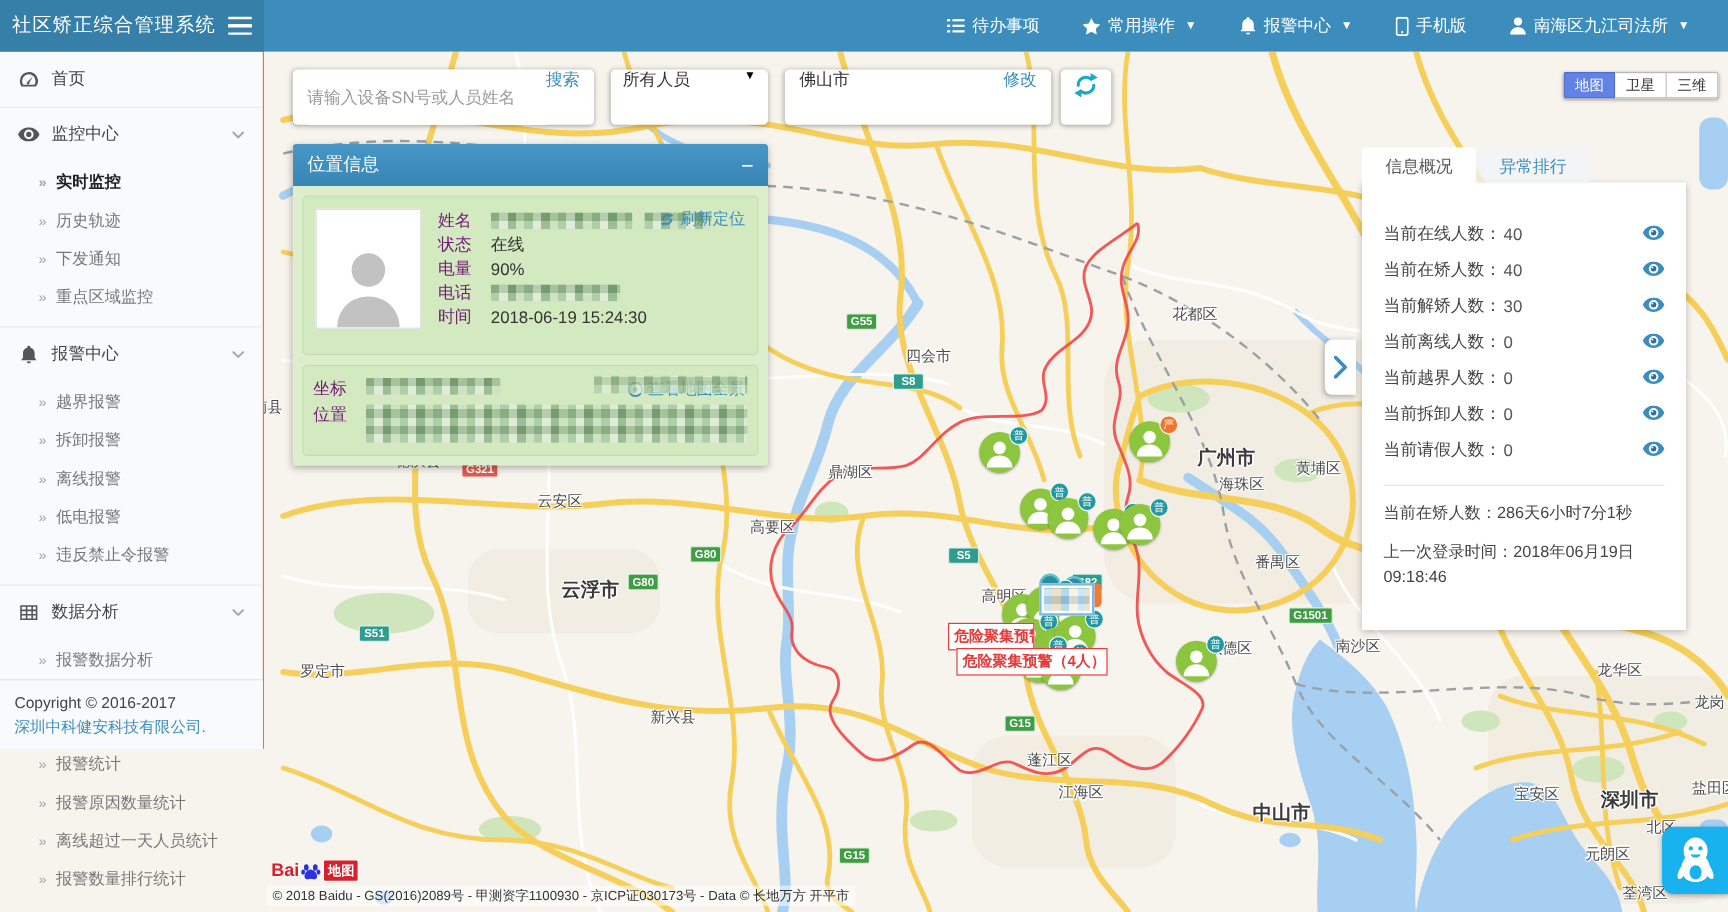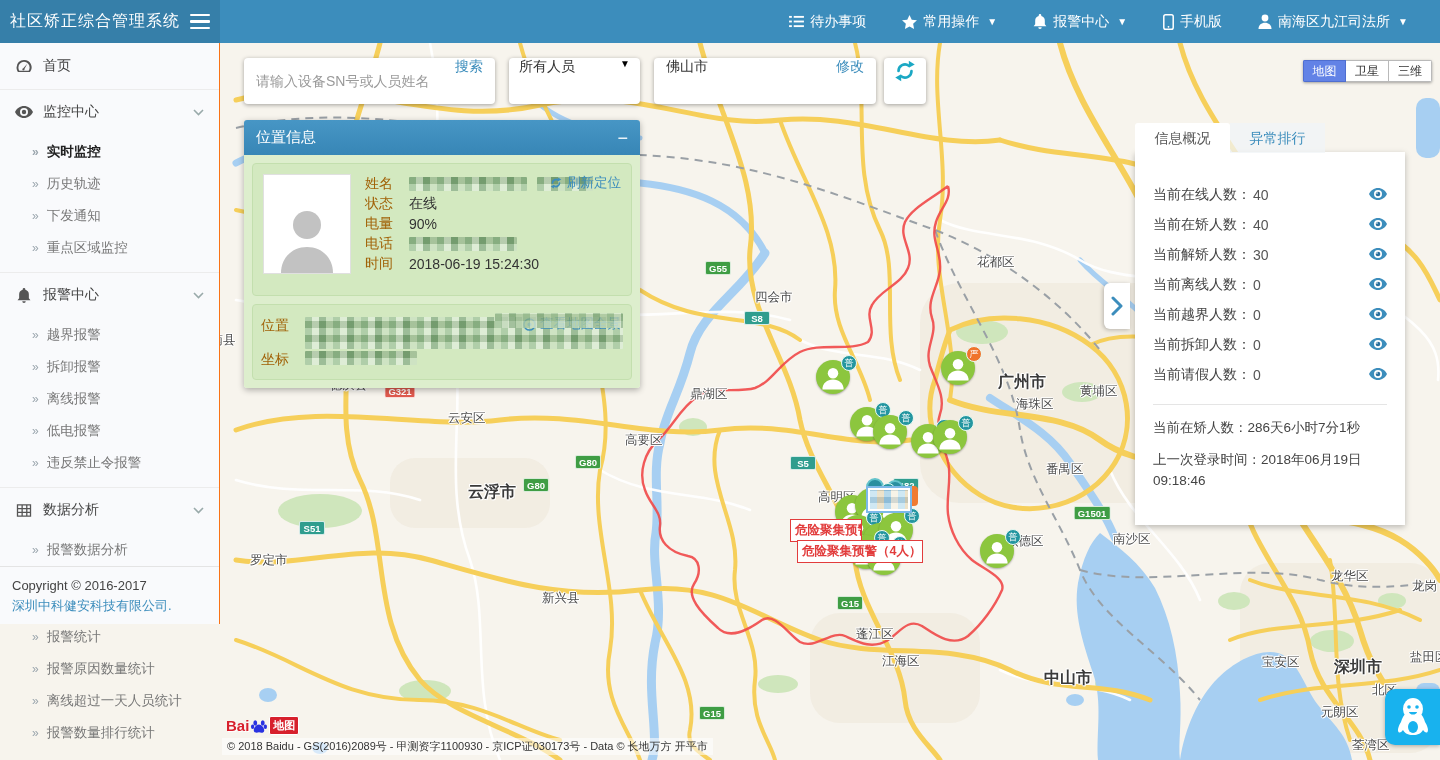--- a/index.html
+++ b/index.html
@@ -76,21 +76,21 @@
   
   .loc-panel { position:absolute; left:244px; top:120px; width:396px; z-index:25; box-shadow:0 2px 6px rgba(0,0,0,.3); border-radius:3px; overflow:hidden; }
   .loc-head { height:35px; background:linear-gradient(#4796c5,#3786b6); color:#fff; font-size:15px; display:flex; align-items:center; padding:0 12px; }
   .loc-min { margin-left:auto; font-size:18px; cursor:pointer; line-height:1; }
   .loc-body { background:#ddeecd; padding:8px; }
   .loc-sec { background:#d3e9c0; border:1px solid #c3dfae; border-radius:4px; padding:8px; position:relative; }
   .loc-sec + .loc-sec { margin-top:8px; }
   .avatar-box { position:absolute; left:10px; top:10px; width:88px; height:100px; background:#fff; border:1px solid #e0e0e0; display:flex; align-items:flex-end; justify-content:center; }
   .info-rows { margin-left:104px; min-height:112px; font-size:14px; color:#333; }
   .irow { display:flex; align-items:center; margin:3px 0; height:17px; }
-  .ilabel { width:44px; color:#a16207; flex:none; }
+  .ilabel { width:44px; color:#701a75; flex:none; }
   .mosaic { display:inline-block; height:14px; border-radius:1px; background-image:repeating-linear-gradient(0deg, rgba(255,255,255,.2) 0 7px, rgba(40,80,40,.18) 7px 14px), repeating-linear-gradient(90deg,#9cc294 0 7px,#d6e8cc 7px 14px,#85ad7e 14px 21px,#c2dcb4 21px 28px); }
   .loc-link { position:absolute; right:10px; top:10px; display:flex; align-items:center; gap:4px; font-size:13.5px; }
   .c-rows { font-size:14px; color:#333; }
   .c-rows .irow { height:auto; align-items:flex-start; }
   .mosaic.two-line { height:32px; }
   .pano-cover { position:absolute; right:8px; top:8px; width:128px; height:15px; opacity:.75; }
 
   
   .info-tabs { position:absolute; left:1135px; top:123px; display:flex; z-index:20; }
   .itab { width:95px; height:30px; line-height:30px; text-align:center; font-size:14px; cursor:pointer; }
@@ -216,21 +216,21 @@
       <div class="map-label" style="left: 860px; top: 348px; position: absolute;">黄埔区</div>
       <div class="map-label" style="left: 826px; top: 426px; position: absolute;">番禺区</div>
       <div class="map-label" style="left: 893px; top: 496px; position: absolute;">南沙区</div>
       <div class="map-label" style="left: 786px; top: 498px; position: absolute;">顺德区</div>
       <div class="map-label" style="left: 598px; top: 454px; position: absolute;">高明区</div>
       <div class="map-label" style="left: 636px; top: 591px; position: absolute;">蓬江区</div>
       <div class="map-label" style="left: 662px; top: 618px; position: absolute;">江海区</div>
       <div class="map-label big" style="left: 824px; top: 635px; position: absolute;">中山市</div>
       <div class="map-label" style="left: 1042px; top: 619px; position: absolute;">宝安区</div>
       <div class="map-label big" style="left: 1114px; top: 624px; position: absolute;">深圳市</div>
-      <div class="map-label" style="left: 1111px; top: 533px; position: absolute;">龙华区</div>
+      <div class="map-label" style="left: 1111px; top: 516px; position: absolute;">龙华区</div>
       <div class="map-label" style="left: 1192px; top: 543px; position: absolute;">龙岗</div>
       <div class="map-label" style="left: 1190px; top: 614px; position: absolute;">盐田区</div>
       <div class="map-label" style="left: 1152px; top: 647px; position: absolute;">北区</div>
       <div class="map-label" style="left: 1101px; top: 669px; position: absolute;">元朗区</div>
       <div class="map-label" style="left: 1075px; top: 695px; position: absolute; margin-top: 47px;">屯门区</div>
       <div class="map-label" style="left: 1132px; top: 702px; position: absolute;">荃湾区</div>
       <div class="road-badge g" style="left: 498px; top: 225px; position: absolute;">G55</div>
       <div class="road-badge s" style="left: 537px; top: 275px; position: absolute;">S8</div>
       <div class="road-badge r" style="left: 180px; top: 348px; position: absolute;">G321</div>
       <div class="road-badge g" style="left: 368px; top: 419px; position: absolute;">G80</div>
@@ -639,27 +639,27 @@
     <div class="loc-sec">
       <a class="loc-link link-blue">
         <svg width="13" height="13" viewBox="0 0 14 14">
             <circle cx="7" cy="7" r="6" fill="none" stroke="#3c8dbc" stroke-width="1.6"></circle>
             <circle cx="7" cy="7" r="2.2" fill="#3c8dbc"></circle>
           </svg>
         <span>查看地图全景</span>
       </a>
       <span class="mosaic pano-cover"></span>
       <div class="c-rows">
+        <div class="irow" style="margin:2px 0;">
+            <span class="ilabel">坐标</span>
+            <span class="mosaic" style="width:112px;"></span>
+          </div>
         <div class="irow" style="margin:4px 0 2px;">
             <span class="ilabel">位置</span>
             <span class="mosaic two-line" style="width:322px;"></span>
-          </div>
-        <div class="irow" style="margin:2px 0;">
-            <span class="ilabel">坐标</span>
-            <span class="mosaic" style="width:112px;"></span>
           </div>
       </div>
     </div>
   </div>
 </div>
 
 <div class="info-tabs">
   <div class="itab active">信息概况</div>
   <div class="itab inactive">异常排行</div>
 </div>

